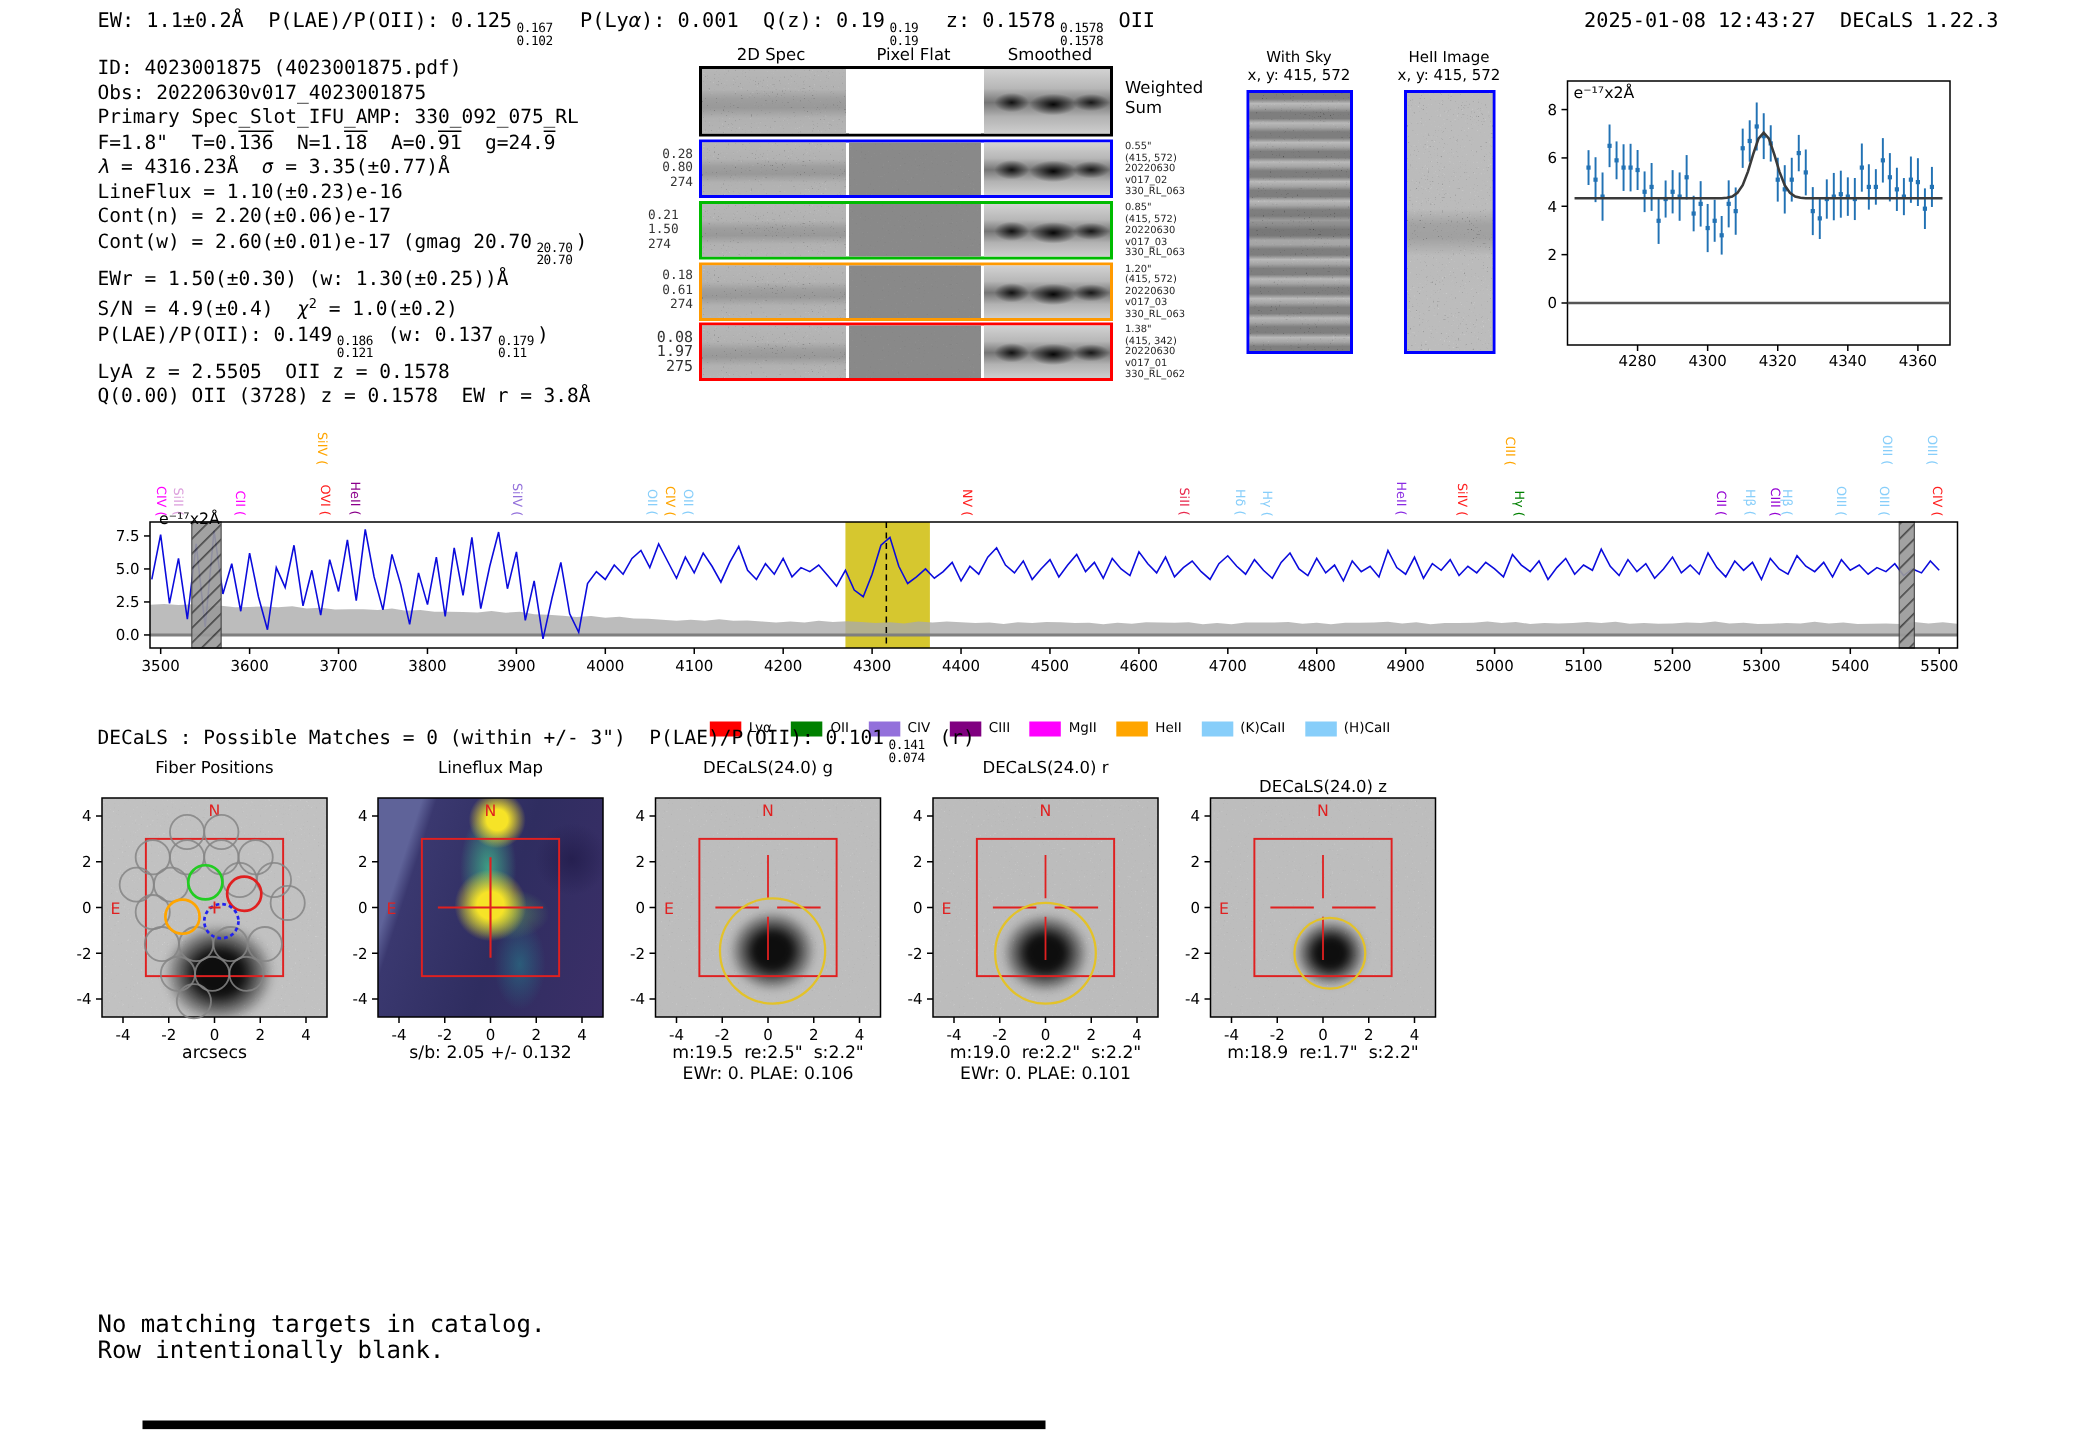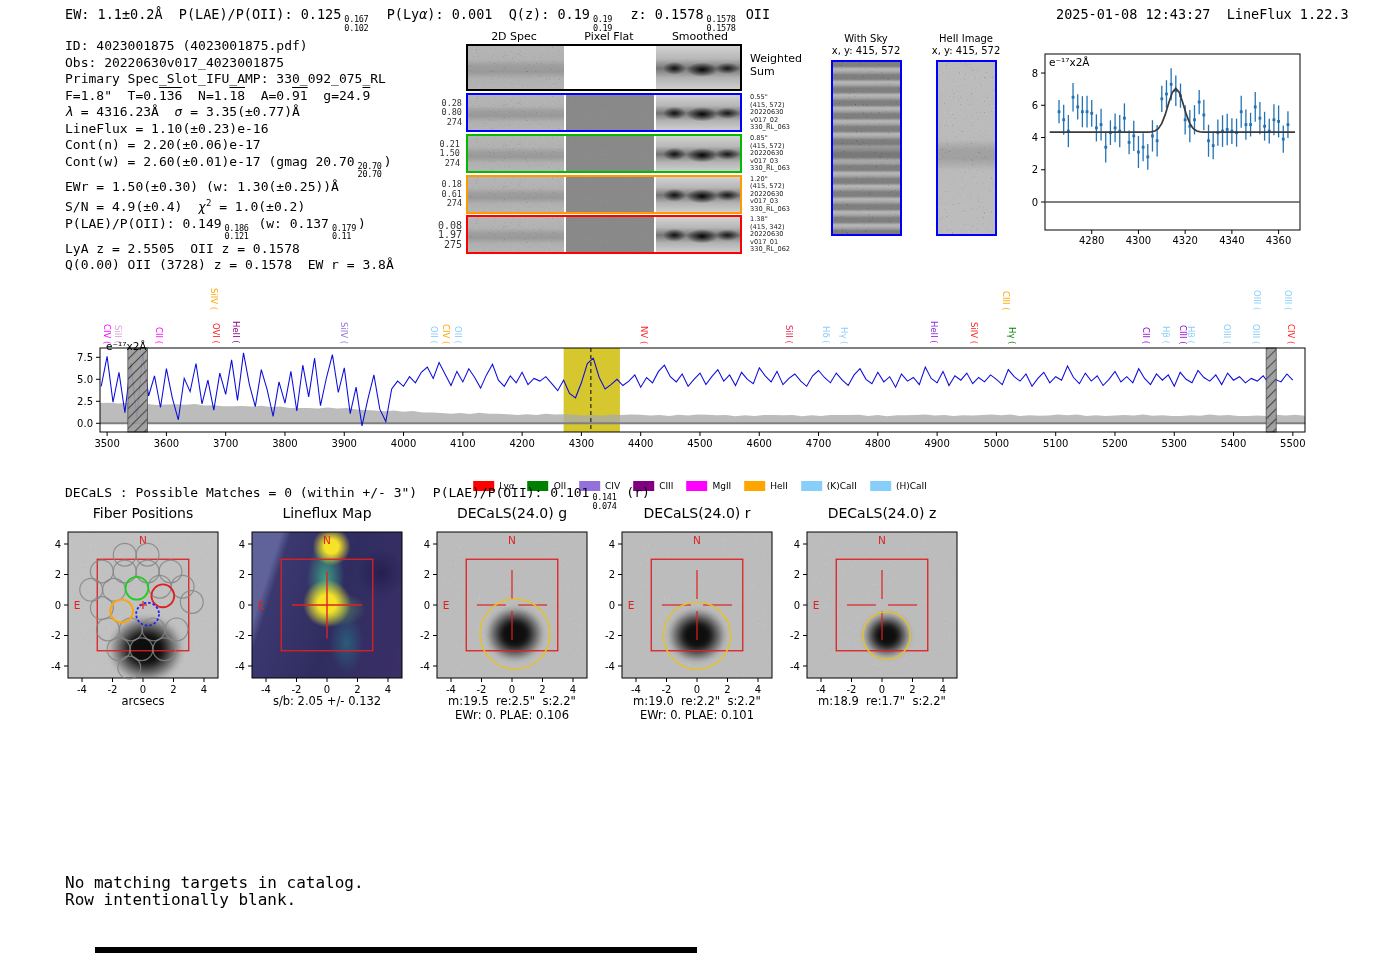--- a/index.html
+++ b/index.html
@@ -31,21 +31,21 @@
   .clean{background:linear-gradient(180deg,#c4c4c4 0%,#bdbdbd 45%,#383838 51%,#2e2e2e 56%,#bdbdbd 63%,#c6c6c6 100%);}
   .grainsvg{position:absolute;inset:0;width:100%;height:100%;pointer-events:none;}
   .ctitle{font-size:10px;text-align:center;line-height:11.5px;}
   .vlabel{position:absolute;writing-mode:vertical-rl;white-space:nowrap;
           font-family:"DejaVu Sans","Liberation Sans",sans-serif;font-size:8.5px;letter-spacing:0px;}
   .fluxlbl{font-family:"DejaVu Sans","Liberation Sans",sans-serif;font-size:10.5px;}
   .legend{display:flex;align-items:center;gap:13px;}
   .legend .it{display:flex;align-items:center;}
   .legend .sw{width:21px;height:10px;display:inline-block;}
   .legend .lb{font-family:"DejaVu Sans","Liberation Sans",sans-serif;font-size:9px;padding-left:5px;}
-  .ptitle{font-family:"DejaVu Sans","Liberation Sans",sans-serif;font-size:14px;text-align:center;}
+  .ptitle{font-family:"DejaVu Sans","Liberation Sans",sans-serif;font-size:11px;text-align:center;}
   .pcap{font-family:"DejaVu Sans","Liberation Sans",sans-serif;font-size:11.5px;text-align:center;white-space:pre;}
   .bgpanel{position:absolute;overflow:hidden;}
   .blob{position:absolute;filter:blur(2.5px);background:radial-gradient(closest-side,rgba(8,8,8,.97) 42%,rgba(8,8,8,0) 100%);}
   .mapbg{background:
       radial-gradient(circle at 50% 49%, #f6e327 0px, #f6e327 9px, rgba(246,227,39,0) 24px),
       radial-gradient(circle at 53% 10%, #f6e327 0px, #f6e327 7px, rgba(246,227,39,0) 19px),
       radial-gradient(ellipse 26px 52px at 49% 32%, rgba(64,186,140,.8), rgba(64,186,140,0) 72%),
       radial-gradient(ellipse 42px 24px at 56% 53%, rgba(110,200,95,.55), rgba(110,200,95,0) 72%),
       radial-gradient(ellipse 24px 42px at 63% 76%, rgba(38,130,142,.55), rgba(38,130,142,0) 72%),
       radial-gradient(ellipse 30px 30px at 86% 28%, rgba(36,30,78,.9), rgba(36,30,78,0) 80%),
@@ -68,21 +68,21 @@
         <feColorMatrix type="matrix" values="0 0 0 0 1  0 0 0 0 1  0 0 0 0 1  0.85 0.85 0.85 0 0"></feColorMatrix>
       </filter>
       <pattern id="hp" width="7" height="7" patternUnits="userSpaceOnUse" patternTransform="rotate(45)">
         <rect width="7" height="7" fill="#9b9b9b"></rect>
         <line x1="0" y1="0" x2="0" y2="7" stroke="#3c3c3c" stroke-width="2.2"></line>
       </pattern>
     </defs>
   </svg>
 
   <div class="abs mono hline" id="header-line" style="left:65px;top:6px;">EW: 1.1±0.2Å  P(LAE)/P(OII): 0.125<span class="stack"><span>0.167</span><span>0.102</span></span>  P(Ly<i>α</i>): 0.001  Q(z): 0.19<span class="stack"><span>0.19</span><span>0.19</span></span>  z: 0.1578<span class="stack"><span>0.1578</span><span>0.1578</span></span> OII</div>
-  <div class="abs mono hline" style="left:1056px;top:6px;"><span>2025-01-08 12:43:27</span><span>  </span><span>LineFlux 1.22.3</span></div>
+  <div class="abs mono hline" style="left:1056px;top:6px;"><span>2025-01-08 12:43:27</span><span>  </span><span>DECaLS 1.22.3</span></div>
 
   <div class="abs" id="info-block" style="left:65px;top:38px;">
       <div class="infoline mono">ID: 4023001875 (4023001875.pdf)</div>
       <div class="infoline mono">Obs: 20220630v017_4023001875</div>
       <div class="infoline mono">Primary Spec_Slot_IFU_AMP: 330_092_075_RL</div>
       <div class="infoline mono">F=1.8"  T=0.<span class="ov">136</span>  N=1.<span class="ov">18</span>  A=0.<span class="ov">91</span>  g=24.<span class="ov">9</span></div>
       <div class="infoline mono"><i>λ</i> = 4316.23Å  <i>σ</i> = 3.35(±0.77)Å</div>
       <div class="infoline mono">LineFlux = 1.10(±0.23)e-16</div>
       <div class="infoline mono">Cont(n) = 2.20(±0.06)e-17</div>
       <div class="infoline mono">Cont(w) = 2.60(±0.01)e-17 (gmag 20.70<span class="stack"><span>20.70</span><span>20.70</span></span>)</div>
@@ -177,21 +177,21 @@
         <div>Sum</div>
       </div>
       <div class="abs mono" style="left: 424px; top: 98.5px; width: 38px; text-align: right; font-size: 8.5px; line-height: 9.5px; color: rgb(51, 51, 51);"><div>0.28</div><div>0.80</div><div>274</div></div>
       <div class="abs sans" style="left: 750px; top: 94px; font-size: 6.6px; line-height: 7.5px; color: rgb(34, 34, 34);">
         <div>0.55"</div>
         <div>(415, 572)</div>
         <div>20220630</div>
         <div>v017_02</div>
         <div>330_RL_063</div>
       </div>
-      <div class="abs mono" style="left: 422px; top: 139.5px; width: 38px; text-align: right; font-size: 8.5px; line-height: 9.5px; color: rgb(51, 51, 51);"><div>0.21</div><div>1.50</div><div>274</div></div>
+      <div class="abs mono" style="left: 432px; top: 139.5px; width: 38px; font-size: 8.5px; line-height: 9.5px; color: rgb(51, 51, 51);"><div>0.21</div><div>1.50</div><div>274</div></div>
       <div class="abs sans" style="left: 750px; top: 135px; font-size: 6.6px; line-height: 7.5px; color: rgb(34, 34, 34);">
         <div>0.85"</div>
         <div>(415, 572)</div>
         <div>20220630</div>
         <div>v017_03</div>
         <div>330_RL_063</div>
       </div>
       <div class="abs mono" style="left: 424px; top: 180px; width: 38px; text-align: right; font-size: 8.5px; line-height: 9.5px; color: rgb(51, 51, 51);"><div>0.18</div><div>0.61</div><div>274</div></div>
       <div class="abs sans" style="left: 750px; top: 175.5px; font-size: 6.6px; line-height: 7.5px; color: rgb(34, 34, 34);">
         <div>1.20"</div>
@@ -655,21 +655,21 @@
         <text x="110" y="19" font-size="10.5" fill="#e02020" text-anchor="middle" font-family="DejaVu Sans, sans-serif">N</text>
         <text x="44" y="84" font-size="10.5" fill="#e02020" text-anchor="middle" font-family="DejaVu Sans, sans-serif">E</text>
         <line x1="110" y1="44.925000000000004" x2="110" y2="73.9" stroke="#e02020" stroke-width="1.2"></line>
         <line x1="110" y1="86.1" x2="110" y2="115.07499999999999" stroke="#e02020" stroke-width="1.2"></line>
         <line x1="74.92500000000001" y1="80" x2="103.9" y2="80" stroke="#e02020" stroke-width="1.2"></line>
         <line x1="116.1" y1="80" x2="145.075" y2="80" stroke="#e02020" stroke-width="1.2"></line>
         <circle cx="110" cy="110.5" r="33.550000000000004" fill="none" stroke="#e3c229" stroke-width="1.5"></circle>
       </svg>
       <div class="abs pcap" style="left: 587px; top: 694px; width: 220px;">m:19.0  re:2.2"  s:2.2"</div>
       <div class="abs pcap" style="left: 587px; top: 708px; width: 220px;">EWr: 0. PLAE: 0.101</div>
-      <div class="abs ptitle" style="left: 772px; top: 505px; width: 220px;">DECaLS(24.0) z</div>
+      <div class="abs ptitle" style="left: 772px; top: 518px; width: 220px;">DECaLS(24.0) z</div>
       <div class="bgpanel" style="left: 807px; top: 532px; width: 150px; height: 146px; background: rgb(214, 214, 214);">
         <svg class="grainsvg">
           <rect width="100%" height="100%" filter="url(#grainD)" opacity="0.22"></rect>
           <rect width="100%" height="100%" filter="url(#grainL)" opacity="0.25"></rect>
         </svg>
         <div class="blob" style="left: 55.575px; top: 81.42px; width: 48px; height: 44.16px;"></div>
       </div>
       <svg width="220" height="178" style="position:absolute;left:772px;top:525px;">
         <rect x="35" y="7" width="150" height="146" fill="none" stroke="#000" stroke-width="1"></rect>
         <line x1="49" y1="153" x2="49" y2="157" stroke="#000"></line>

